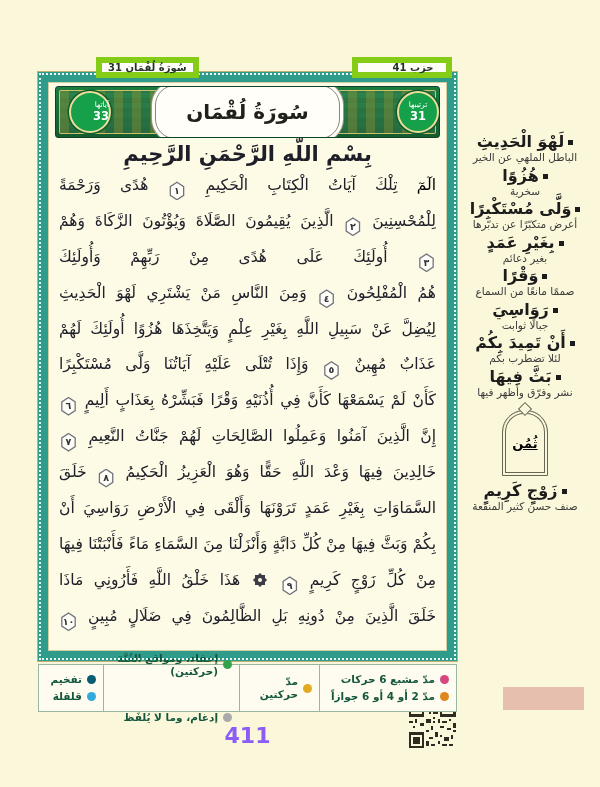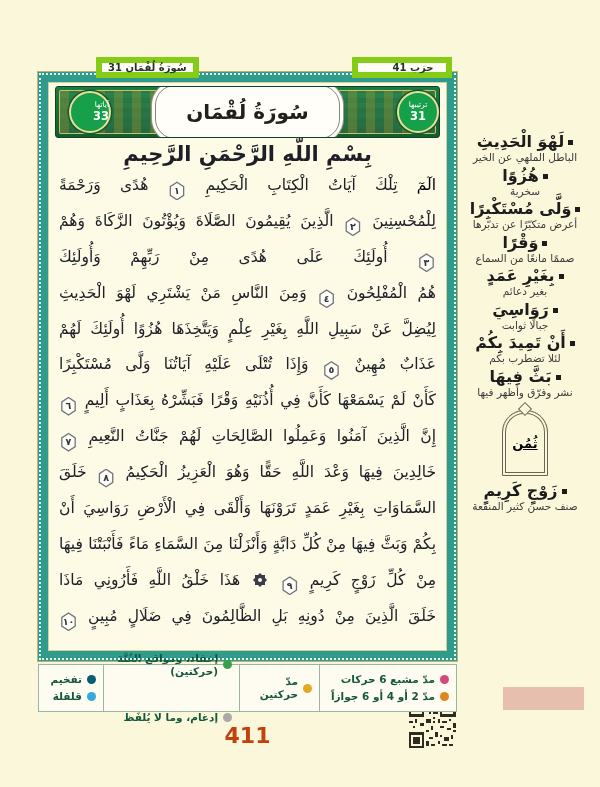--- a/index.html
+++ b/index.html
@@ -66,21 +66,21 @@
   
   .legend{position:absolute;left:38px;top:664px;width:419px;height:48px;box-sizing:border-box;
           border:1px solid #9ab5a1;background:#fefcf1;display:flex;direction:rtl;z-index:2;}
   .legend-cell{display:flex;flex-direction:column;justify-content:center;gap:3px;padding:2px 7px;
           box-sizing:border-box;}
   .legend-cell:not(:last-child){border-left:1px solid #9ab5a1;}
   .legend-item{display:flex;align-items:center;gap:5px;font-size:10.5px;font-weight:bold;color:#14573c;line-height:1.25;}
   .legend-item .dot{width:9px;height:9px;border-radius:50%;flex:none;}
   
   .page-num{position:absolute;left:38px;top:723px;width:419px;text-align:center;
-            font-size:22px;font-weight:bold;color:#c2410c;}
+            font-size:22px;font-weight:bold;color:#8b5cf6;}
   .qr{position:absolute;left:407px;top:701px;width:50px;height:47px;}
 </style>
 </head>
 <body>
 
 <div class="page">
 
   <div class="tab tab-surah">سُورَةُ لُقْمَان 31</div>
   <div class="tab tab-hizb">حزب 41</div>
 
@@ -147,26 +147,26 @@
       </div>
       <div class="note">
         <div class="term"><span class="bullet"></span>هُزُوًا</div>
         <div class="def">سخرية</div>
       </div>
       <div class="note">
         <div class="term"><span class="bullet"></span>وَلَّى مُسْتَكْبِرًا</div>
         <div class="def">أعرض متكبّرًا عن تدبّرها</div>
       </div>
       <div class="note">
+        <div class="term"><span class="bullet"></span>بِغَيْرِ عَمَدٍ</div>
+        <div class="def">بغير دعائم</div>
+      </div>
+      <div class="note">
         <div class="term"><span class="bullet"></span>وَقْرًا</div>
         <div class="def">صممًا مانعًا من السماع</div>
-      </div>
-      <div class="note">
-        <div class="term"><span class="bullet"></span>بِغَيْرِ عَمَدٍ</div>
-        <div class="def">بغير دعائم</div>
       </div>
       <div class="note">
         <div class="term"><span class="bullet"></span>رَوَاسِيَ</div>
         <div class="def">جبالًا ثوابت</div>
       </div>
       <div class="note">
         <div class="term"><span class="bullet"></span>أَنْ تَمِيدَ بِكُمْ</div>
         <div class="def">لئلا تضطرب بكم</div>
       </div>
       <div class="note">

